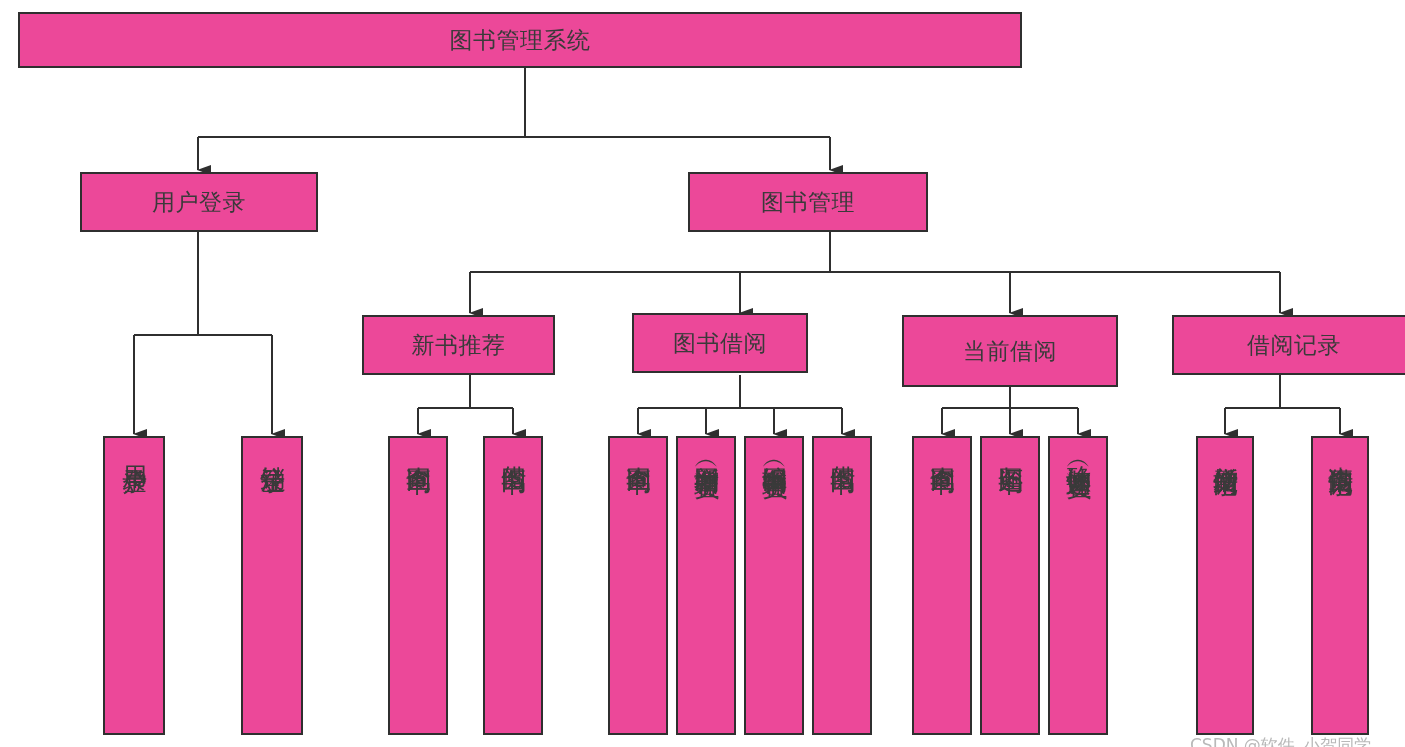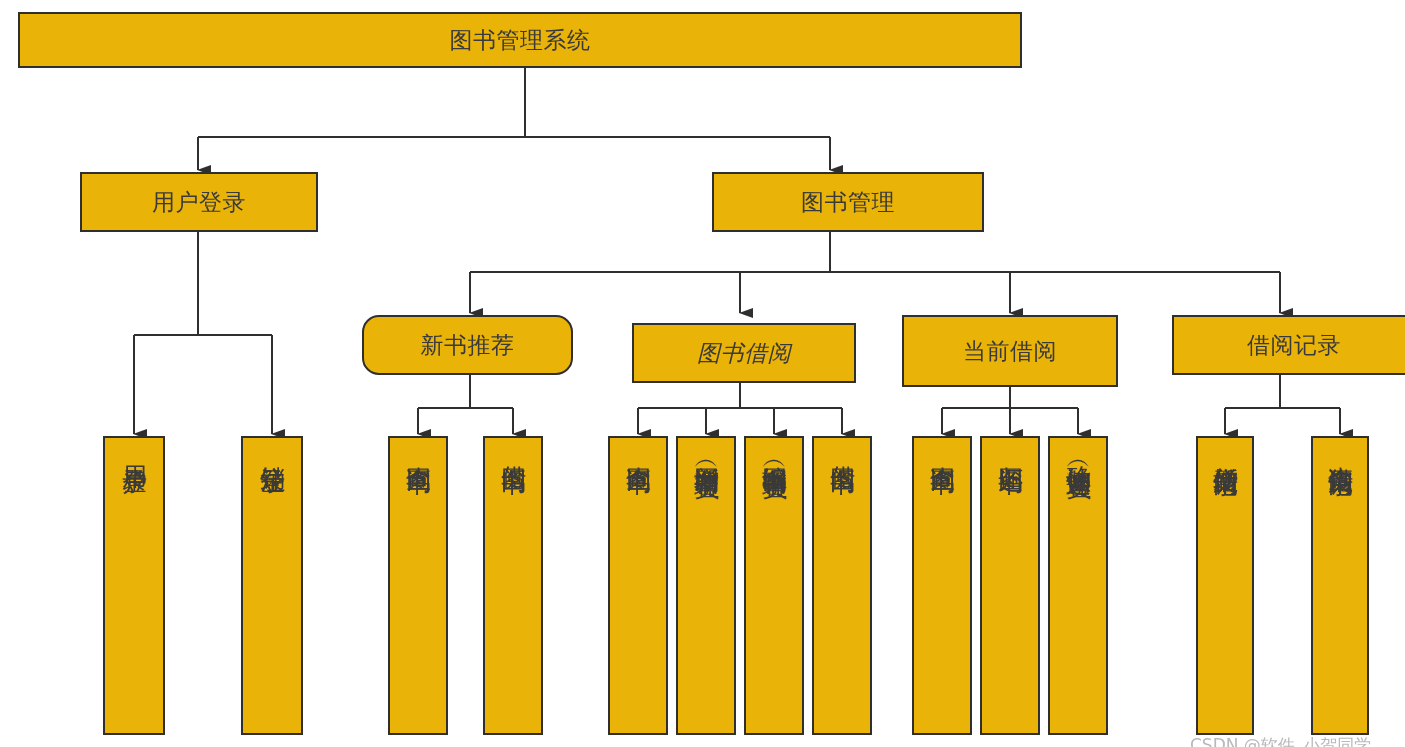--- a/index.html
+++ b/index.html
@@ -20,21 +20,21 @@
   #edges {
     position: absolute;
     left: 0;
     top: 0;
     width: 1405px;
     height: 747px;
   }
   .node {
     position: absolute;
     box-sizing: border-box;
-    background: #eab308;
+    background: #ec4899;
     border: 2.5px solid #2f2f2f;
     display: flex;
     align-items: center;
     justify-content: center;
     color: #3a3a3a;
     z-index: 2;
   }
   .node-label {
     display: block;
     text-align: center;
@@ -125,28 +125,28 @@
     </g>
   </svg>
 
   <div class="node horizontal" style="left:18px; top:12px; width:1004px; height:56px;">
     <span class="node-label">图书管理系统</span>
   </div>
 
   <div class="node horizontal" style="left:80px; top:172px; width:238px; height:60px;">
     <span class="node-label">用户登录</span>
   </div>
-  <div class="node horizontal" style="left:712px; top:172px; width:272px; height:60px;">
+  <div class="node horizontal" style="left:688px; top:172px; width:240px; height:60px;">
     <span class="node-label">图书管理</span>
   </div>
 
-  <div class="node horizontal" style="left:362px; top:315px; width:211px; height:60px;border-radius:17px;">
+  <div class="node horizontal" style="left:362px; top:315px; width:193px; height:60px;">
     <span class="node-label">新书推荐</span>
   </div>
-  <div class="node horizontal" style="left:632px; top:323px; width:224px; height:60px;font-style:italic;">
+  <div class="node horizontal" style="left:632px; top:313px; width:176px; height:60px;">
     <span class="node-label">图书借阅</span>
   </div>
   <div class="node horizontal" style="left:902px; top:315px; width:216px; height:72px;">
     <span class="node-label">当前借阅</span>
   </div>
   <div class="node horizontal" style="left:1172px; top:315px; width:244px; height:60px;">
     <span class="node-label">借阅记录</span>
   </div>
 
   <div class="node vertical" style="left:103px; top:436px; width:62px; height:299px;">

